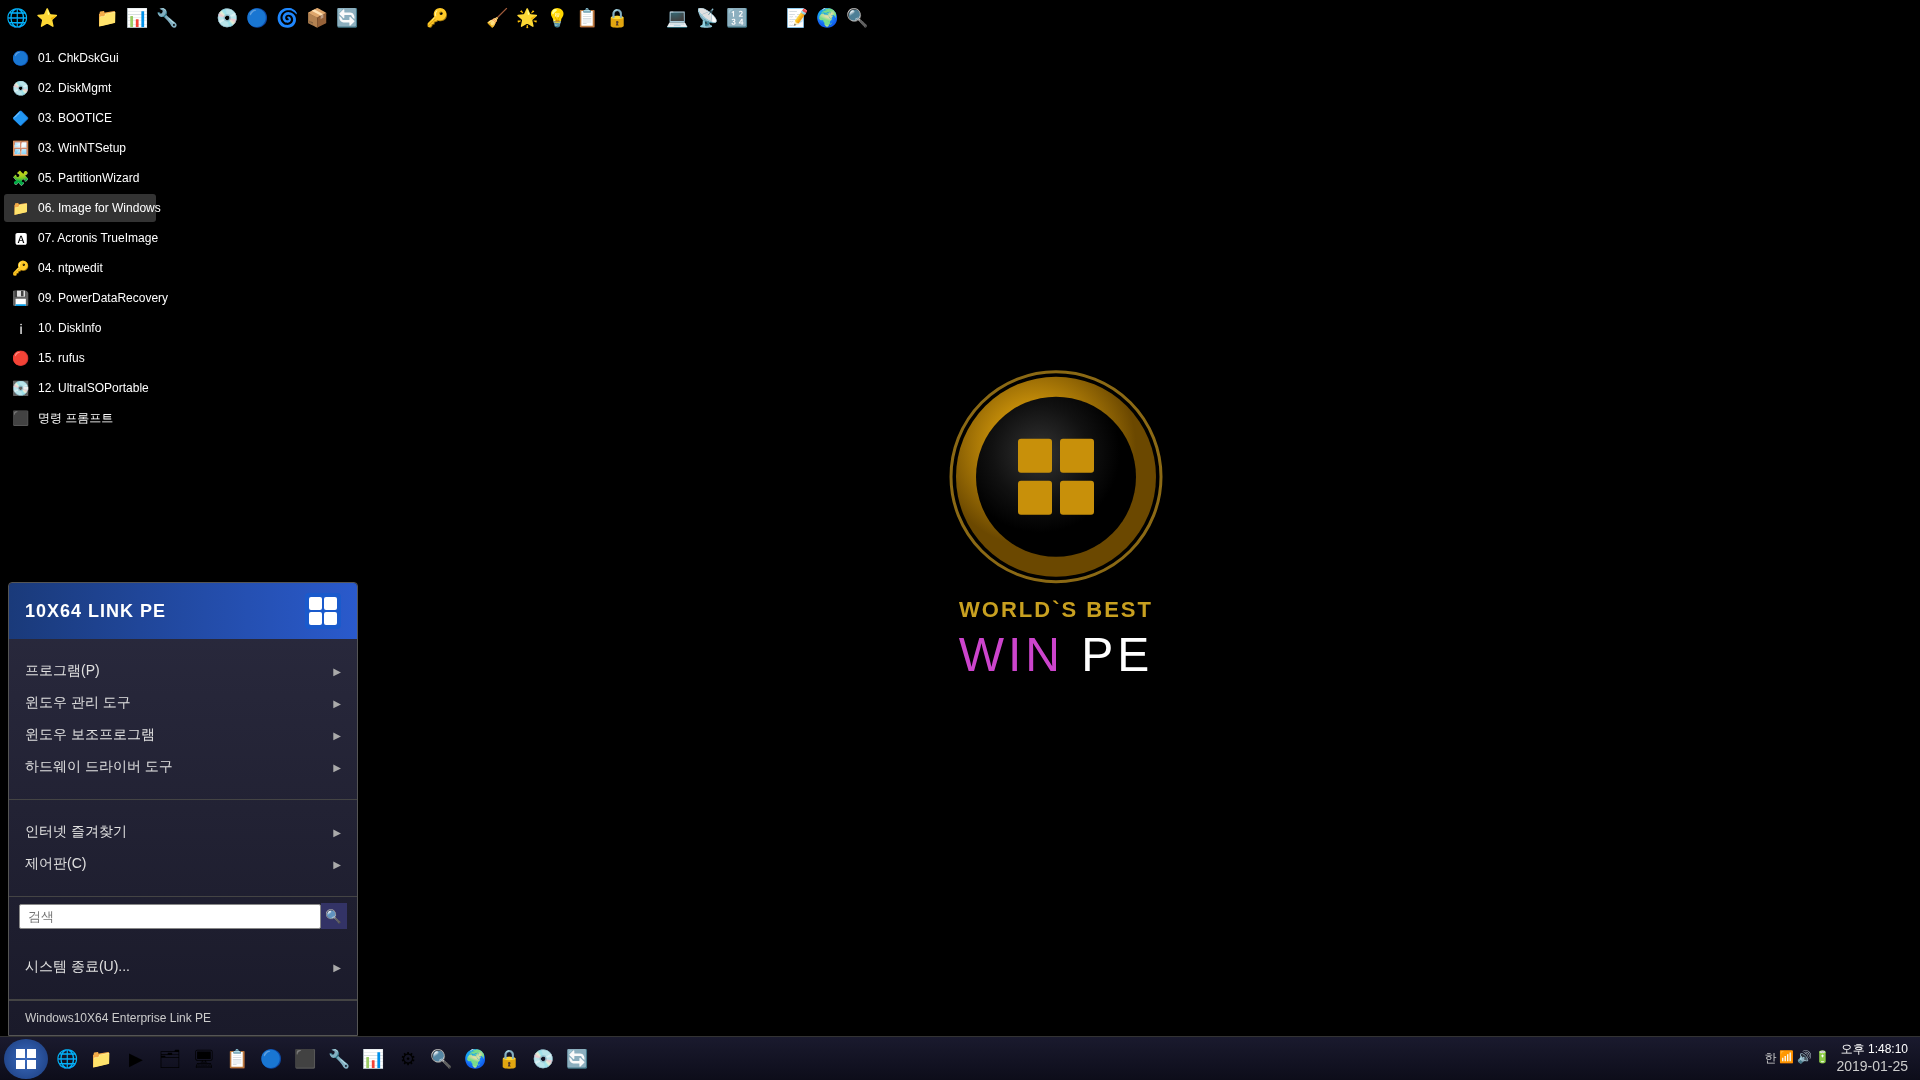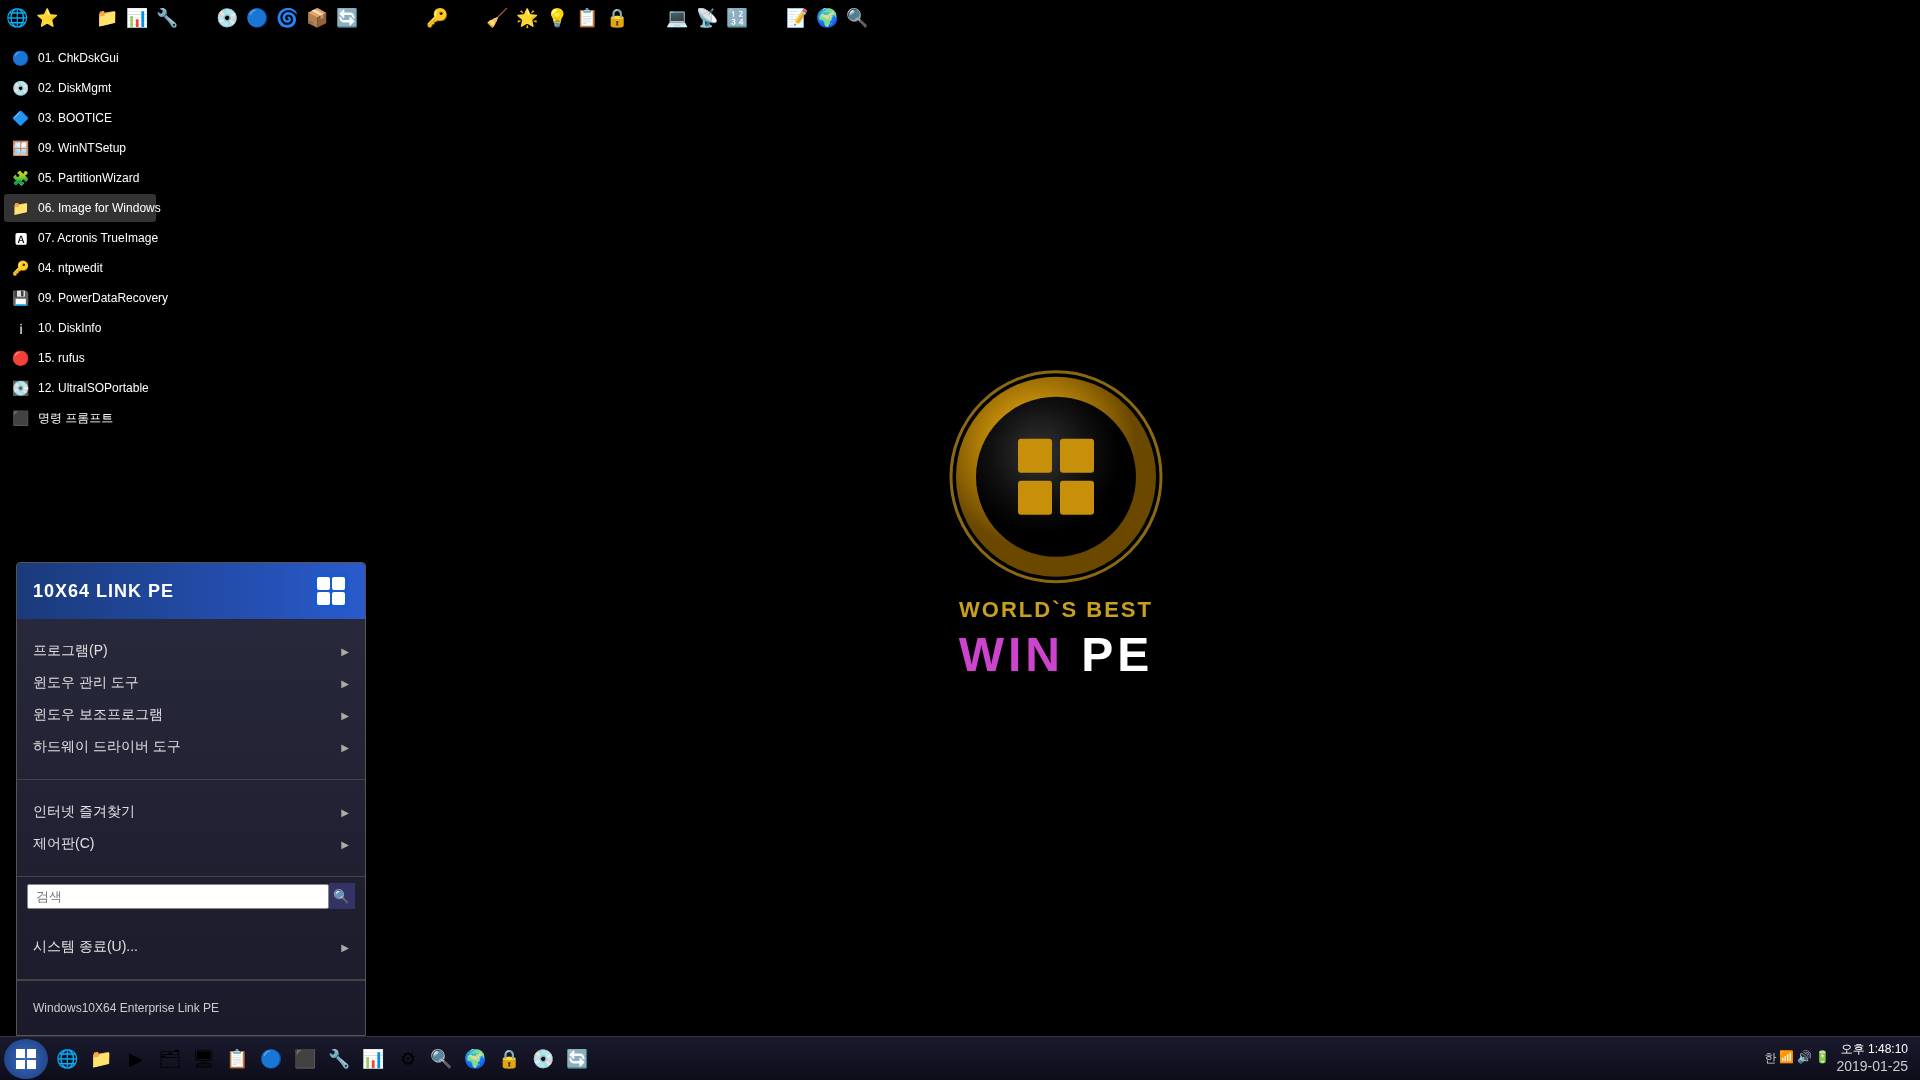--- a/index.html
+++ b/index.html
@@ -39,21 +39,21 @@
     .world-best-text {
       color: #c8a020;
       font-size: 22px;
       font-weight: bold;
       letter-spacing: 2px;
       margin-bottom: 4px;
     }
 
     .win-pe-text {
       font-size: 48px;
-      font-weight: bold;
+      font-weight: normal;
       letter-spacing: 4px;
     }
     .win-pe-text .win-part { color: #cc44cc; }
     .win-pe-text .pe-part { color: #ffffff; }
 
     
     #top-bar {
       position: absolute;
       top: 0;
       left: 0;
@@ -168,21 +168,21 @@
       align-items: center;
       justify-content: center;
       font-size: 14px;
       flex-shrink: 0;
     }
 
     
     #start-menu {
       position: absolute;
       bottom: 44px;
-      left: 16px;
+      left: 8px;
       width: 350px;
       background: linear-gradient(to bottom, #2a2a3e, #1a1a2a);
       border: 1px solid #555;
       border-radius: 4px 4px 0 0;
       box-shadow: 2px -2px 10px rgba(0,0,0,0.8);
     }
 
     #start-menu-header {
       background: linear-gradient(to right, #1a3a7a, #2a5acc);
       padding: 10px 16px;
@@ -244,21 +244,21 @@
       background: #336;
       border: none;
       cursor: pointer;
       display: flex;
       align-items: center;
       justify-content: center;
       color: #fff;
     }
 
     #menu-footer {
-      padding: 16px 10px;
+      padding: 6px 10px;
       font-size: 11px;
       color: #aaa;
       border-top: 1px solid #444;
     }
 
     .menu-footer-item {
       padding: 4px 6px;
       cursor: pointer;
       color: #ccc;
       font-size: 12px;
@@ -350,21 +350,21 @@
       <div class="sidebar-item">
       <div class="sidebar-icon">💿</div>
       <span>02. DiskMgmt</span>
     </div>
       <div class="sidebar-item">
       <div class="sidebar-icon">🔷</div>
       <span>03. BOOTICE</span>
     </div>
       <div class="sidebar-item">
       <div class="sidebar-icon">🪟</div>
-      <span>09. WinNTSetup</span>
+      <span>03. WinNTSetup</span>
     </div>
       <div class="sidebar-item">
       <div class="sidebar-icon">🧩</div>
       <span>05. PartitionWizard</span>
     </div>
       <div class="sidebar-item active">
       <div class="sidebar-icon">📁</div>
       <span>06. Image for Windows</span>
     </div>
       <div class="sidebar-item">

